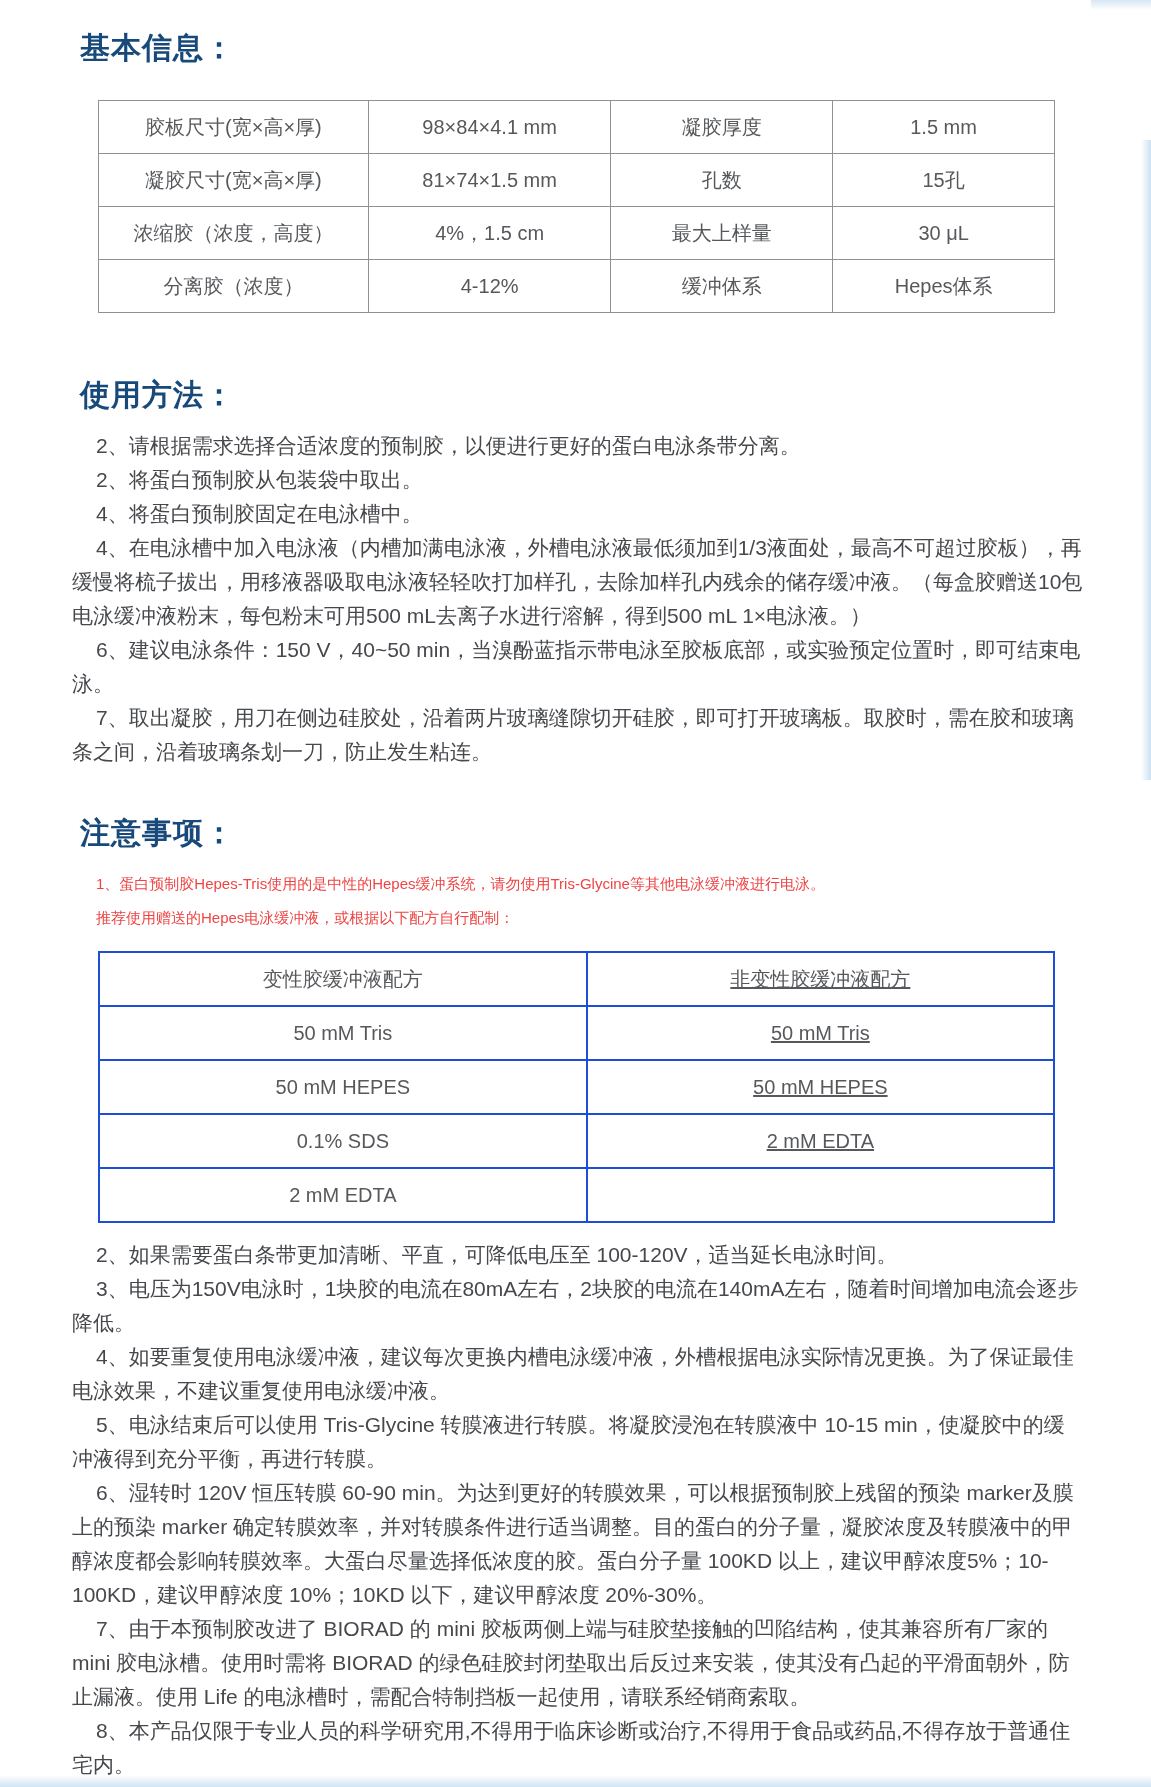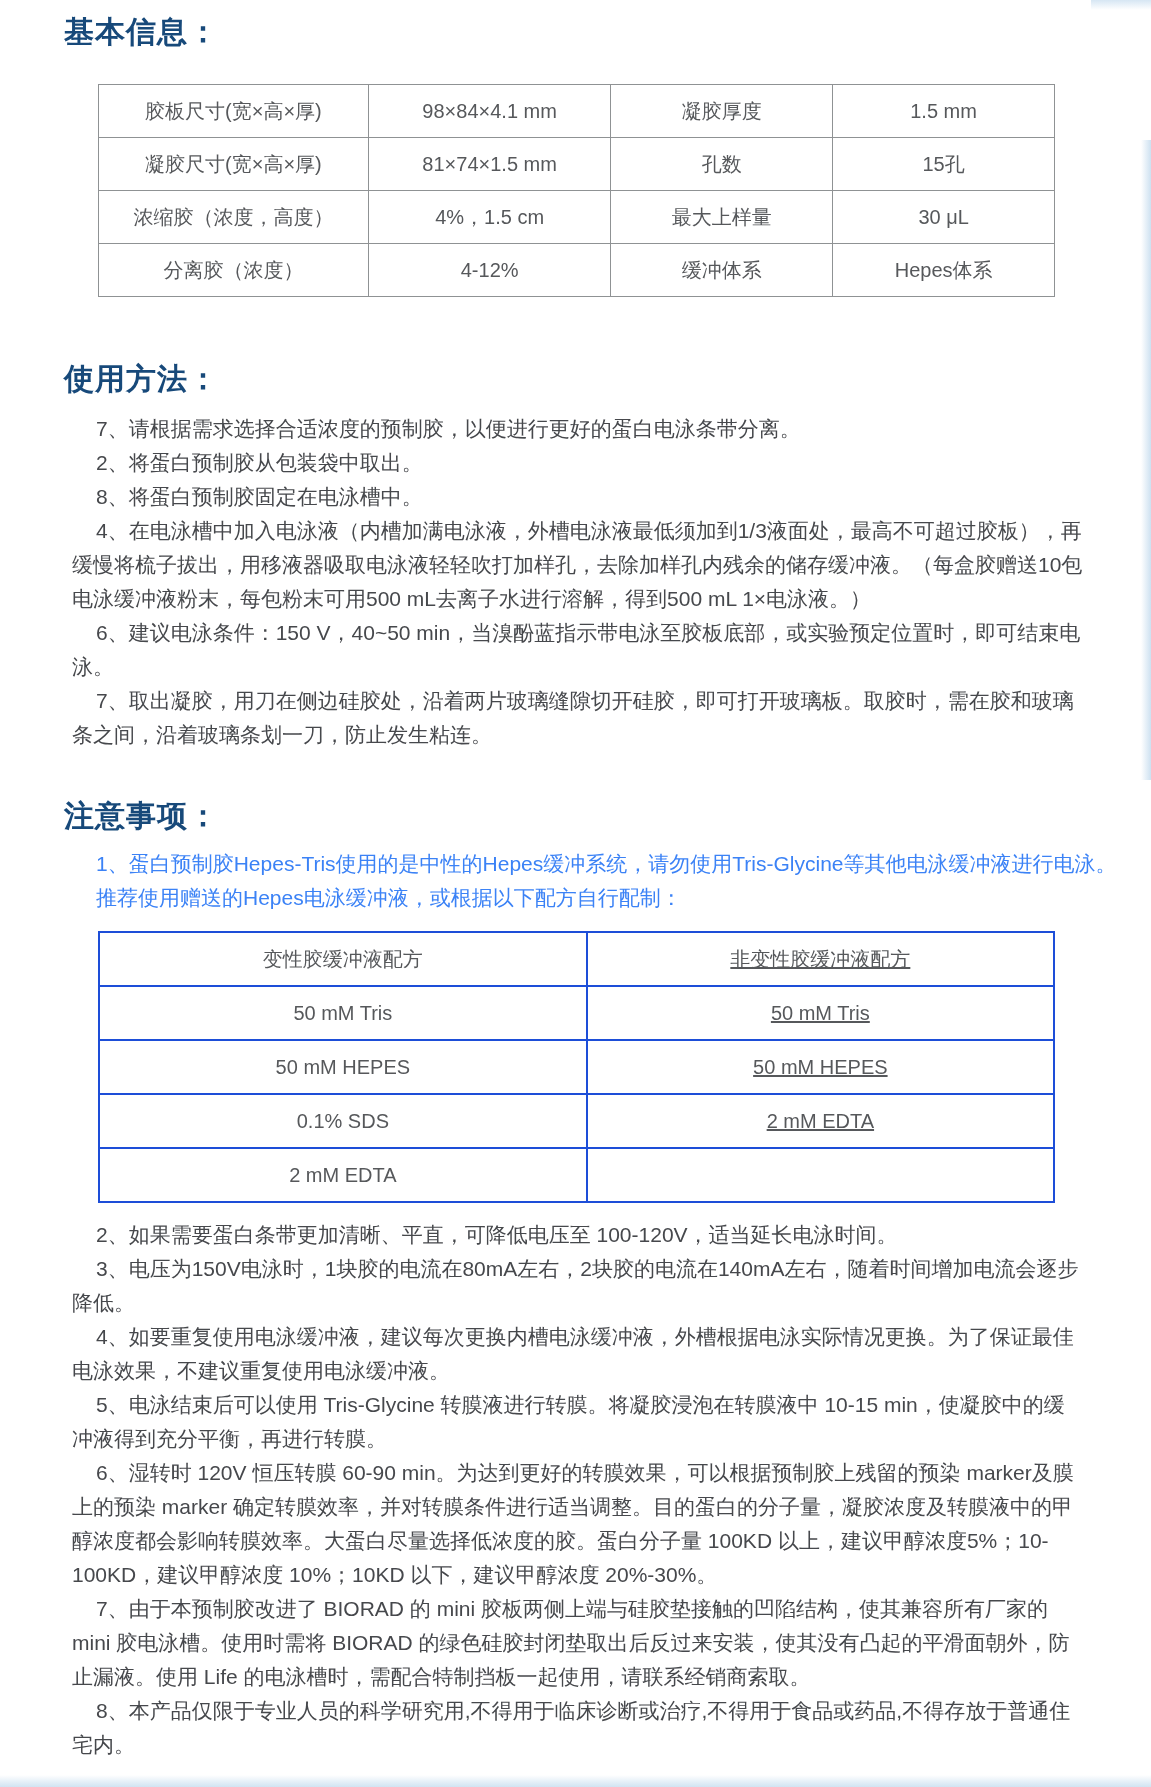--- a/index.html
+++ b/index.html
@@ -9,21 +9,21 @@
     font-family:"Liberation Sans","DejaVu Sans",sans-serif;
     color:#46484c;
     position:relative;
     overflow:hidden;
   }
   .page{padding:14px 66px 0 64px;}
   .sec-heading{
     font-size:30px;
     font-weight:bold;
     color:#17497a;
-    margin:0;
+    margin:16px;
     letter-spacing:1px;
     line-height:36px;
   }
   .sec-heading.usage{margin-top:64px;}
   .sec-heading.notes{margin-top:46px;}
   table{border-collapse:collapse;table-layout:fixed;}
   .spec-table{
     width:957px;
     margin:34px 18px 0 34px;
     font-size:20px;
@@ -47,26 +47,26 @@
   .buffer-table .b2{width:48.9%;text-decoration:underline;}
   .item{
     font-size:21px;
     line-height:34px;
     margin:0 0 0 8px;
     text-indent:24px;
     color:#46484c;
   }
   .item.first{margin-top:15px;}
   .note-lead{
-    font-size:21px;
+    font-size:15px;
     line-height:34px;
     margin:0 0 0 32px;
     text-indent:0;
     white-space:nowrap;
-    color:#3b82f6;
+    color:#ef4444;
   }
   .note-lead.first{margin-top:13px;}
   .edge-right{
     position:absolute;top:140px;right:0;width:10px;height:640px;
     background:linear-gradient(to left, rgba(164,200,229,0.55), rgba(164,200,229,0));
     pointer-events:none;
   }
   .edge-corner{
     position:absolute;top:0;right:0;width:60px;height:10px;
     background:linear-gradient(to bottom, rgba(164,200,229,0.45), rgba(164,200,229,0));
@@ -109,23 +109,23 @@
         <td class="c1">分离胶（浓度）</td>
         <td class="c2">4-12%</td>
         <td class="c3">缓冲体系</td>
         <td class="c4">Hepes体系</td>
       </tr>
     </tbody>
   </table>
 
   <h1 class="sec-heading usage">使用方法：</h1>
 
-  <p class="item first">7、请根据需求选择合适浓度的预制胶，以便进行更好的蛋白电泳条带分离。</p>
+  <p class="item first">2、请根据需求选择合适浓度的预制胶，以便进行更好的蛋白电泳条带分离。</p>
   <p class="item">2、将蛋白预制胶从包装袋中取出。</p>
-  <p class="item">8、将蛋白预制胶固定在电泳槽中。</p>
+  <p class="item">4、将蛋白预制胶固定在电泳槽中。</p>
   <p class="item">4、在电泳槽中加入电泳液（内槽加满电泳液，外槽电泳液最低须加到1/3液面处，最高不可超过胶板），再缓慢将梳子拔出，用移液器吸取电泳液轻轻吹打加样孔，去除加样孔内残余的储存缓冲液。（每盒胶赠送10包电泳缓冲液粉末，每包粉末可用500 mL去离子水进行溶解，得到500 mL 1×电泳液。）</p>
   <p class="item">6、建议电泳条件：150 V，40~50 min，当溴酚蓝指示带电泳至胶板底部，或实验预定位置时，即可结束电泳。</p>
   <p class="item">7、取出凝胶，用刀在侧边硅胶处，沿着两片玻璃缝隙切开硅胶，即可打开玻璃板。取胶时，需在胶和玻璃条之间，沿着玻璃条划一刀，防止发生粘连。</p>
 
   <h1 class="sec-heading notes">注意事项：</h1>
 
   <p class="note-lead first">1、蛋白预制胶Hepes-Tris使用的是中性的Hepes缓冲系统，请勿使用Tris-Glycine等其他电泳缓冲液进行电泳。</p>
   <p class="note-lead">推荐使用赠送的Hepes电泳缓冲液，或根据以下配方自行配制：</p>
 
   <table class="buffer-table">

